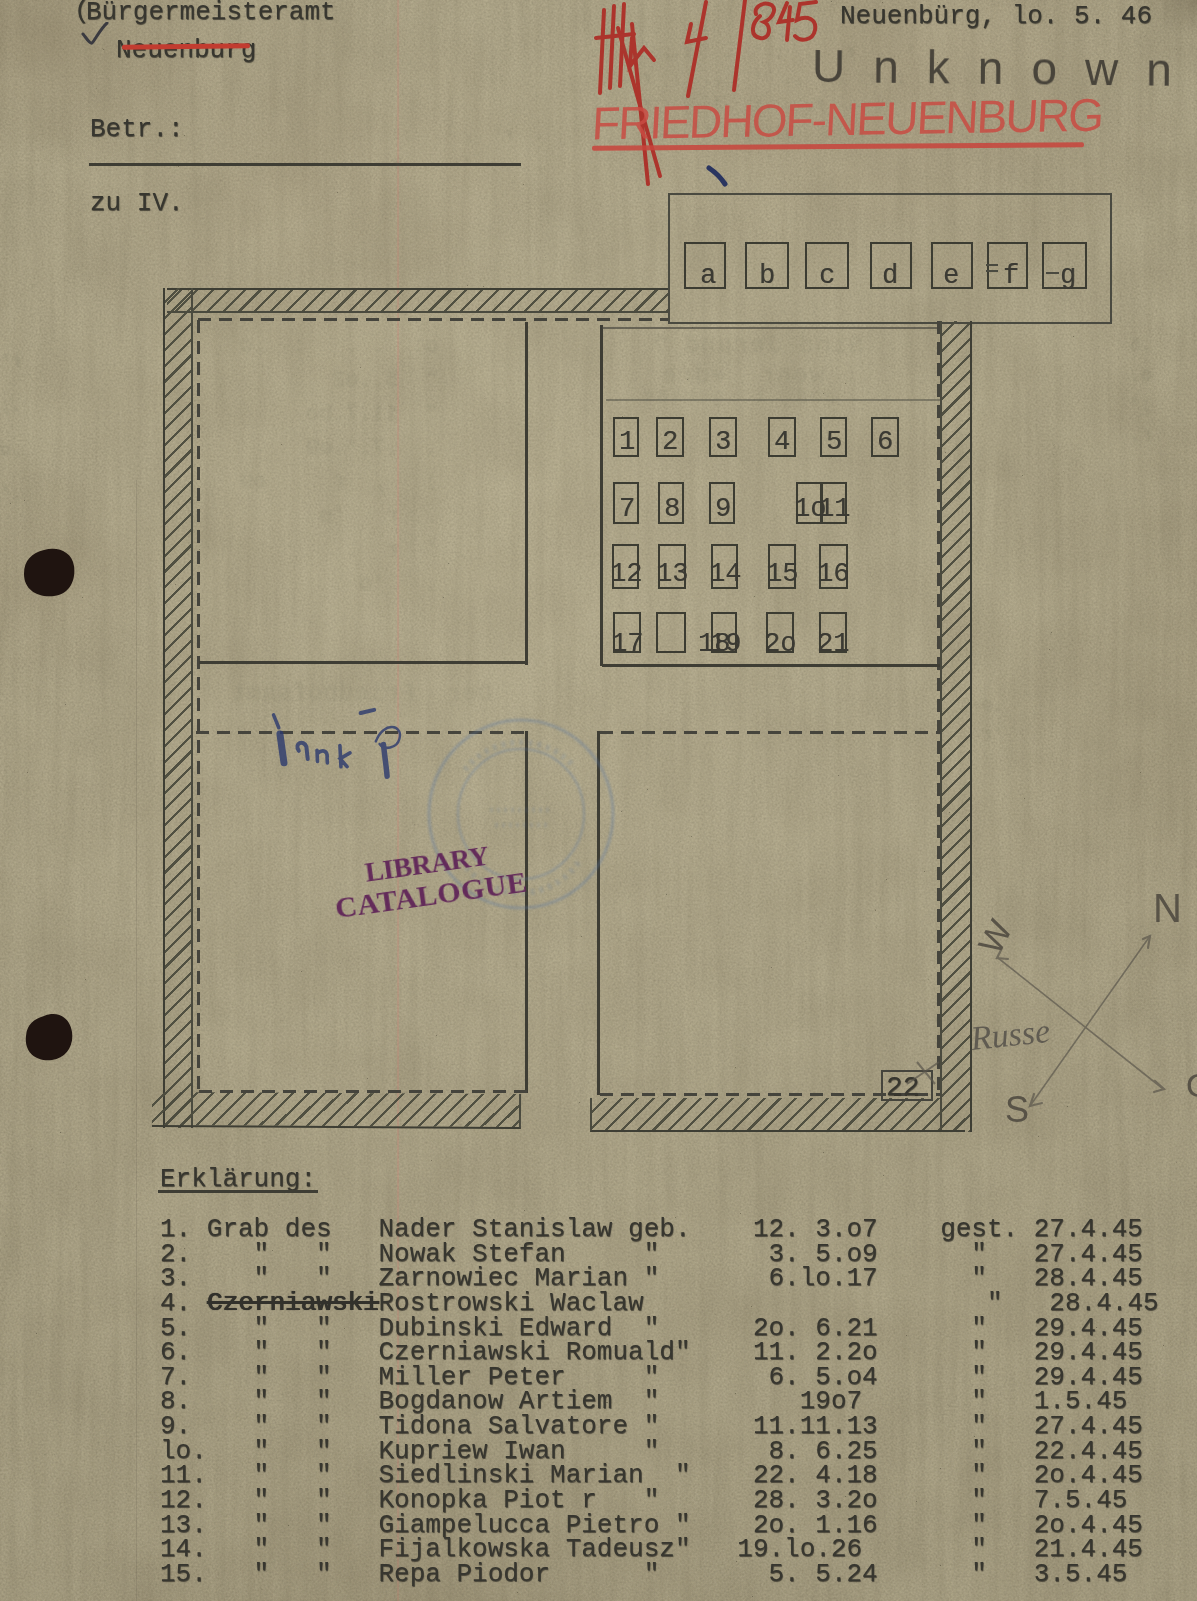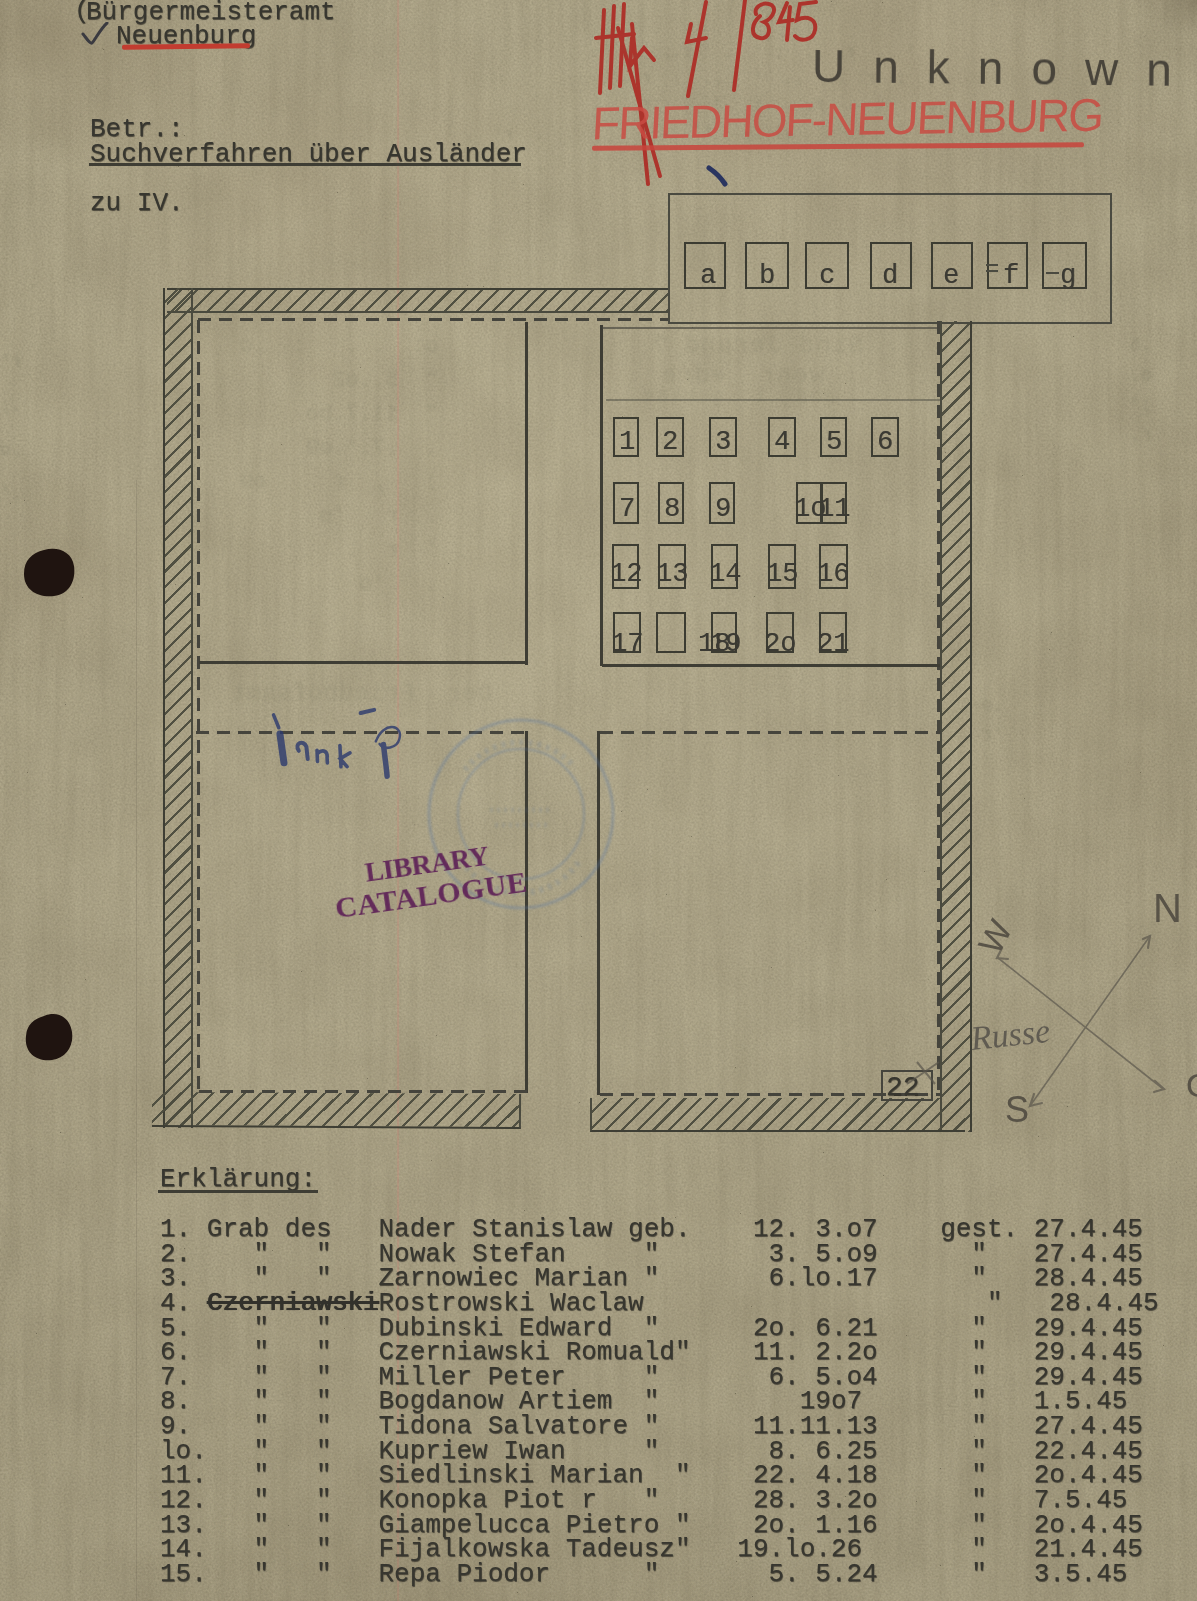--- a/index.html
+++ b/index.html
@@ -63,29 +63,29 @@
  radial-gradient(ellipse 260px 180px at 60px 40px, rgba(120,105,80,0.22), rgba(120,105,80,0) 70%),
  radial-gradient(ellipse 300px 500px at 1197px 700px, rgba(125,112,85,0.15), rgba(125,112,85,0) 70%),
  radial-gradient(ellipse 500px 260px at 420px 1601px, rgba(118,106,80,0.18), rgba(118,106,80,0) 70%),
  radial-gradient(ellipse 200px 150px at 40px 580px, rgba(115,100,75,0.15), rgba(115,100,75,0) 70%),
  radial-gradient(ellipse 420px 300px at 900px 90px, rgba(150,125,100,0.10), rgba(150,125,100,0) 70%),
  radial-gradient(ellipse 380px 300px at 300px 180px, rgba(140,122,95,0.10), rgba(140,122,95,0) 70%);"></div>
 <div class="ln" style="left:1120px;top:0;width:77px;height:70px;background:radial-gradient(ellipse 90px 50px at 100% 0%, rgba(95,85,65,0.35), rgba(95,85,65,0) 70%);"></div>
 
 <div class="tw" style="left:74px;top:-4px;">(</div>
 <div class="tw" style="left:86px;top:-3px;">Bürgermeisteramt</div>
-<div class="tw" style="left:116px;top:21px;">Neuenburg</div>
+<div class="tw" style="left:116px;top:35px;">Neuenburg</div>
 <svg class="ln" style="left:80px;top:22px;" width="36" height="30" xmlns="http://www.w3.org/2000/svg">
   <path d="M3 12 C7 17,10 22,12 21 C15 18,21 6,27 1" stroke="#3a3a40" stroke-width="3" fill="none" stroke-linecap="round"></path>
 </svg>
 <div class="ln" style="left:122px;top:44px;width:128px;height:5px;background:#c23c30;transform:rotate(-0.6deg);border-radius:2px;"></div>
 <div class="tw" style="left:90px;top:114px;">Betr.:</div>
-<div class="tw" style="left:90px;top:139px;">Suchverfahren über Ausländer</div>
 <div class="ln" style="left:89px;top:163px;width:432px;height:3px;background:#3e3d34;"></div>
 <div class="tw" style="left:90px;top:188px;">zu IV.</div>
+<div class="tw" style="left:840px;top:1px;">Neuenbürg, lo. 5. 46</div>
 
 <svg class="ln" style="left:588px;top:-2px;" width="260" height="200" xmlns="http://www.w3.org/2000/svg">
   <g stroke="#ad2f28" stroke-width="4" fill="none" stroke-linecap="round" opacity="0.95">
     <path d="M16 12 L12 95"></path>
     <path d="M26 8 L22 90"></path>
     <path d="M36 6 L32 88"></path>
     <path d="M8 40 L46 36"></path>
     <path d="M44 40 L42 68 L56 50 L66 62"></path>
     <path d="M30 30 L72 178"></path>
     <path d="M44 26 L60 186"></path>

